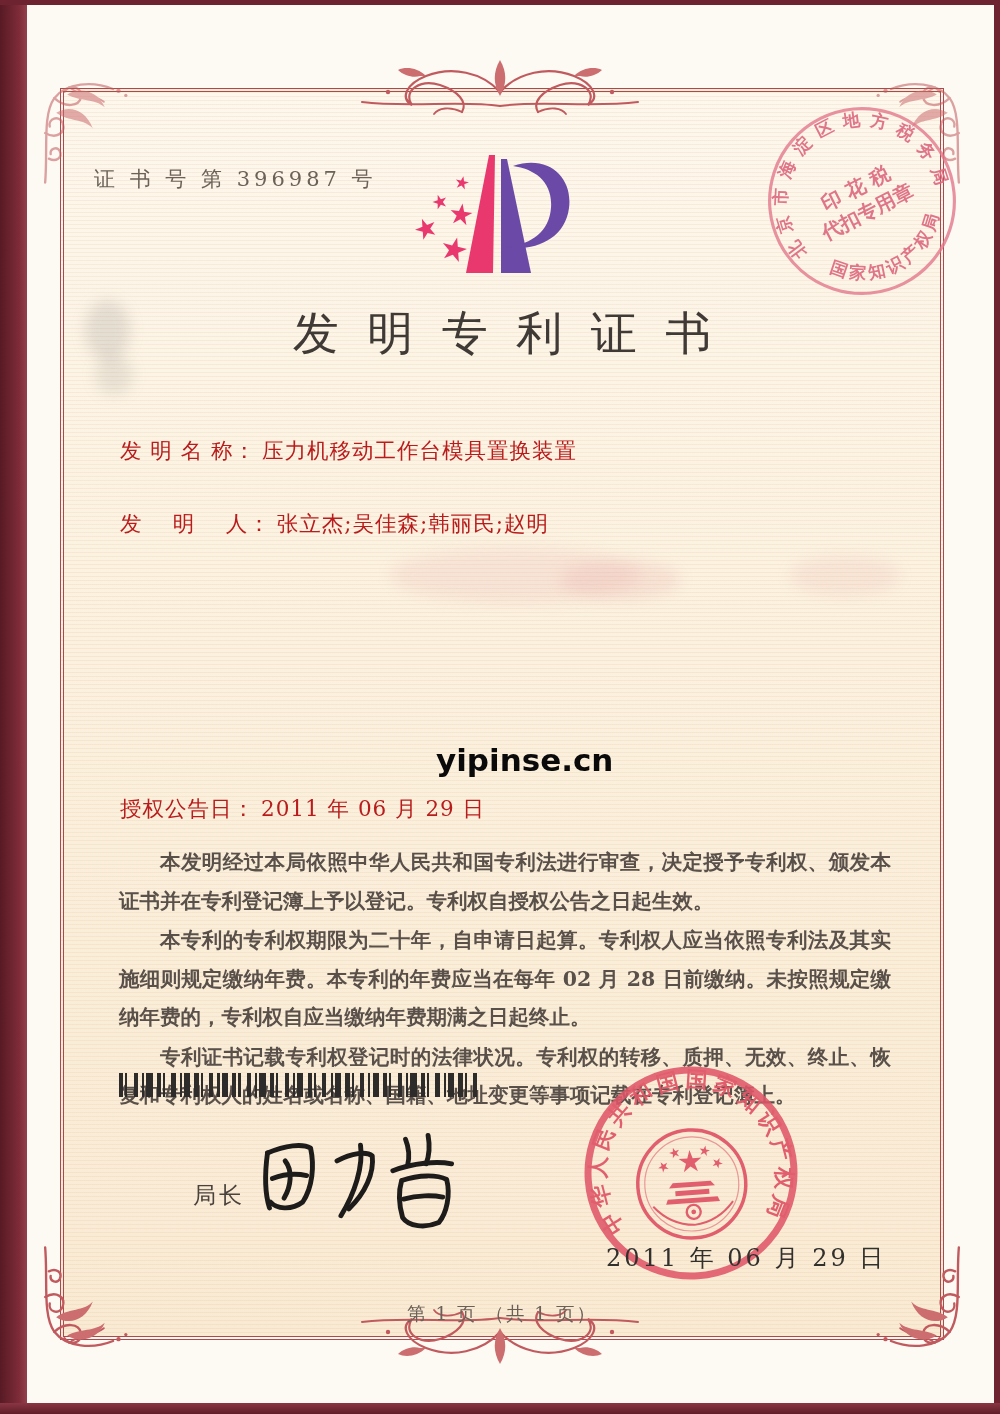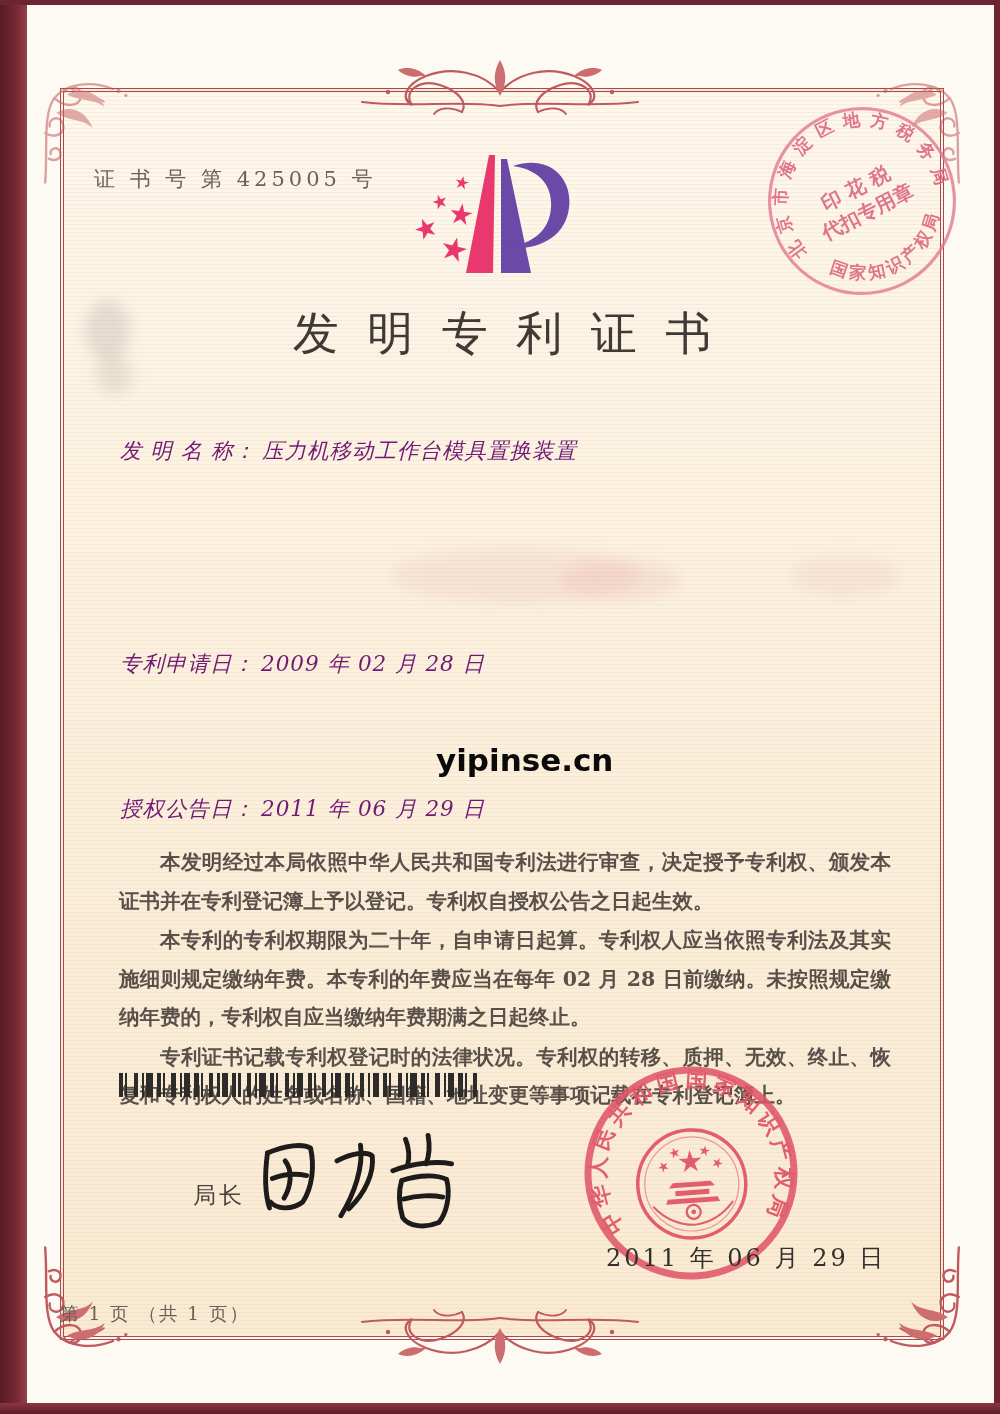--- a/index.html
+++ b/index.html
@@ -34,21 +34,21 @@
   }
   .logo{position:absolute;left:393px;top:146px;width:215px;height:148px;}
   
   .tax-stamp{position:absolute;left:752px;top:96px;width:220px;height:210px;transform:rotate(-27deg);opacity:.92;}
   .big-seal{position:absolute;left:580px;top:1062px;width:222px;height:222px;transform:rotate(-4deg);opacity:.94;}
   .title{
     position:absolute;left:60px;top:303px;width:884px;text-align:center;
     font-size:46px;color:#3f3a36;letter-spacing:0.62em;text-indent:0.62em;font-weight:500;
   }
   
-  .field{position:absolute;left:120px;font-size:21.5px;color:#701a75;letter-spacing:1px;white-space:nowrap;font-style:italic;}
+  .field{position:absolute;left:120px;font-size:21.5px;color:#b91c1c;letter-spacing:1px;white-space:nowrap;}
   .field .flabel{margin-right:6px;}
   .f0{top:436px}.f1{top:509px}.f2{top:579px}.f3{top:649px}.f4{top:721px}.f5{top:794px}
   
   .body-text{position:absolute;left:119px;top:843px;width:772px;color:#59504a;font-weight:bold;}
   .body-text p{margin:0 0 1px 0;font-size:20.5px;line-height:38.5px;text-indent:2em;text-align:justify;}
   
   .watermark{
     position:absolute;left:436px;top:742px;font-family:"DejaVu Sans","Liberation Sans",sans-serif;
     font-weight:bold;font-size:31px;color:#0a0a0a;z-index:30;letter-spacing:0px;
   }
@@ -57,21 +57,21 @@
   .barcode .bar{display:block;height:100%;background:#2e2c2a;flex:0 0 auto;}
   .barcode .gap{display:block;height:100%;background:transparent;flex:0 0 auto;}
   
   .signer-title{position:absolute;left:193px;top:1180px;font-size:23px;color:#4a423c;letter-spacing:3px;}
   .signature{position:absolute;left:244px;top:1116px;width:235px;height:125px;}
   .seal-date{
     position:absolute;left:606px;top:1242px;font-size:24px;color:#32302c;
     letter-spacing:3px;z-index:22;font-weight:500;
   }
   .footer{
-    position:absolute;left:60px;top:1301px;width:884px;text-align:left;
+    position:absolute;left:60px;top:1301px;width:884px;text-align:center;
     font-size:18.5px;color:#6a6058;letter-spacing:2px;
   }
   
   .smudge{position:absolute;border-radius:50%;filter:blur(7px);}
   .smudge-gray1{left:85px;top:300px;width:45px;height:60px;background:rgba(120,118,116,0.18);}
   .smudge-gray2{left:95px;top:355px;width:38px;height:40px;background:rgba(120,118,116,0.14);}
   .smudge-pink1{left:390px;top:548px;width:250px;height:55px;background:rgba(224,140,150,0.13);}
   .smudge-pink2{left:560px;top:560px;width:120px;height:40px;background:rgba(224,140,150,0.16);}
   .smudge-pink3{left:790px;top:556px;width:110px;height:40px;background:rgba(224,140,150,0.12);}
   .stamp-text{font-family:"DejaVu Serif","Liberation Serif",serif;}
@@ -136,21 +136,21 @@
       <use href="#crest-half" transform="translate(300,0) scale(-1,1)"></use>
     <path d="M150,10 C157,22 157,34 150,46 C143,34 143,22 150,10 Z" fill="#cc6d70"></path>
   </svg>
 
   <div class="smudge smudge-gray1"></div>
   <div class="smudge smudge-gray2"></div>
   <div class="smudge smudge-pink1"></div>
   <div class="smudge smudge-pink2"></div>
   <div class="smudge smudge-pink3"></div>
 
-  <div class="cert-no">证 书 号 第 425005 号</div>
+  <div class="cert-no">证 书 号 第 396987 号</div>
 
   <svg class="logo" viewBox="0 0 215 148">
     <g>
       <use href="#star" fill="#e8386e" transform="translate(69,37) scale(7) rotate(12)"></use>
       <use href="#star" fill="#e8386e" transform="translate(47,56) scale(7.5) rotate(-18)"></use>
       <use href="#star" fill="#e8386e" transform="translate(68,69) scale(11.5) rotate(8)"></use>
       <use href="#star" fill="#e8386e" transform="translate(33,83) scale(11) rotate(-22)"></use>
       <use href="#star" fill="#e8386e" transform="translate(61,104) scale(13) rotate(14)"></use>
     </g>
     <polygon points="96,9 102,9 100,127 73,127" fill="#e8386e"></polygon>
@@ -170,21 +170,21 @@
     <text class="stamp-text" font-size="16.5" fill="#dd6b80" font-weight="bold">
       <textPath href="#taxBottomArc" startOffset="4" textLength="134" lengthAdjust="spacing">国家知识产权局</textPath>
     </text>
     <text class="stamp-text" x="100" y="93" text-anchor="middle" font-size="19" fill="#dd6b80" font-weight="bold">印 花 税</text>
     <text class="stamp-text" x="100" y="118" text-anchor="middle" font-size="19" fill="#dd6b80" font-weight="bold">代扣专用章</text>
   </svg>
 
   <div class="title">发明专利证书</div>
 
   <div class="field f0"><span class="flabel">发 明 名 称：</span><span class="fvalue">压力机移动工作台模具置换装置</span></div>
-  <div class="field f3"><span class="flabel">专利申请日：</span><span class="fvalue">2009 年 02 月 28 日</span></div>
+  <div class="field f1"><span class="flabel">发　 明　 人：</span><span class="fvalue">张立杰;吴佳森;韩丽民;赵明</span></div>
   <div class="field f5"><span class="flabel">授权公告日：</span><span class="fvalue">2011 年 06 月 29 日</span></div>
 
   <div class="watermark">yipinse.cn</div>
 
   <div class="body-text">
     <p>本发明经过本局依照中华人民共和国专利法进行审查，决定授予专利权、颁发本证书并在专利登记簿上予以登记。专利权自授权公告之日起生效。</p>
     <p>本专利的专利权期限为二十年，自申请日起算。专利权人应当依照专利法及其实施细则规定缴纳年费。本专利的年费应当在每年 02 月 28 日前缴纳。未按照规定缴纳年费的，专利权自应当缴纳年费期满之日起终止。</p>
     <p>专利证书记载专利权登记时的法律状况。专利权的转移、质押、无效、终止、恢复和专利权人的姓名或名称、国籍、地址变更等事项记载在专利登记簿上。</p>
   </div>
 

